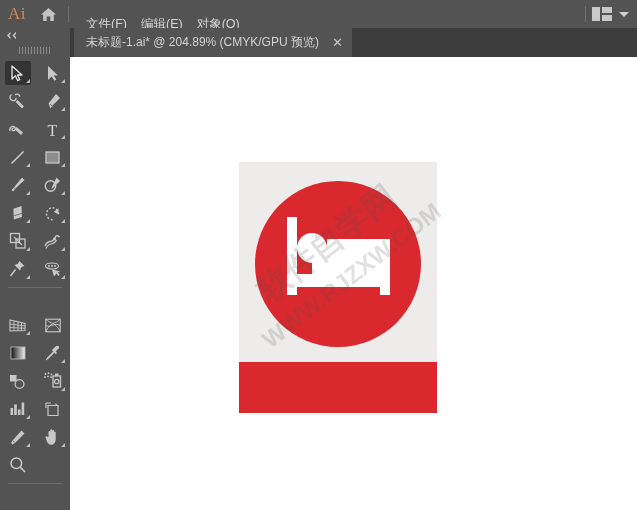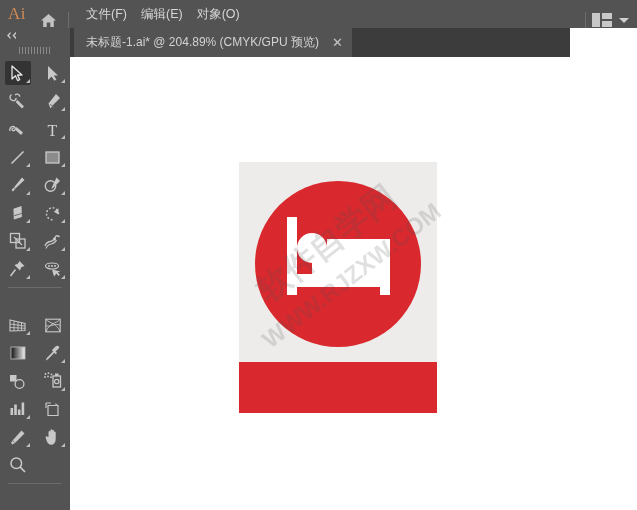--- a/index.html
+++ b/index.html
@@ -21,21 +21,21 @@
     background: #ffffff;
   }
 
   
   .menubar {
     position: absolute;
     left: 0; top: 0;
     width: 637px; height: 28px;
     background: #535353;
     display: flex;
-    align-items: flex-end;
+    align-items: center;
     box-sizing: border-box;
   }
   .ai-logo {
     width: 34px;
     text-align: center;
     font-family: "Liberation Serif", serif;
     font-size: 17px;
     color: #cf8a55;
     letter-spacing: 0.5px;
     line-height: 28px;
@@ -86,21 +86,21 @@
     width: 0; height: 0;
     border-left: 5px solid transparent;
     border-right: 5px solid transparent;
     border-top: 5px solid #d0d0d0;
   }
 
   
   .tabbar {
     position: absolute;
     left: 0; top: 28px;
-    width: 570px; height: 29px;
+    width: 637px; height: 29px;
     background: #3c3c3c;
   }
   .doc-tab {
     position: absolute;
     left: 74px; top: 0;
     height: 29px;
     background: #535353;
     display: flex;
     align-items: center;
     padding: 0 9px 0 12px;

